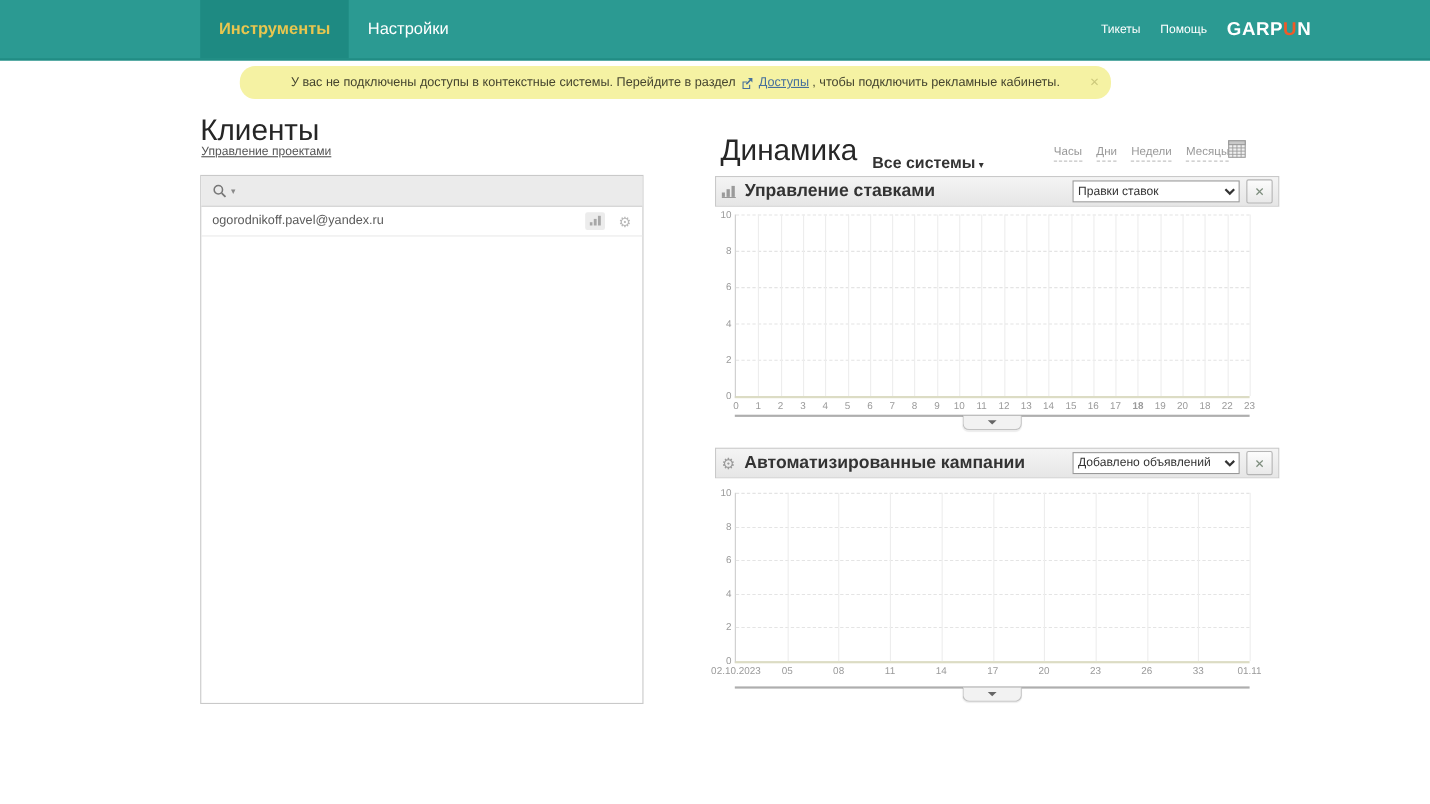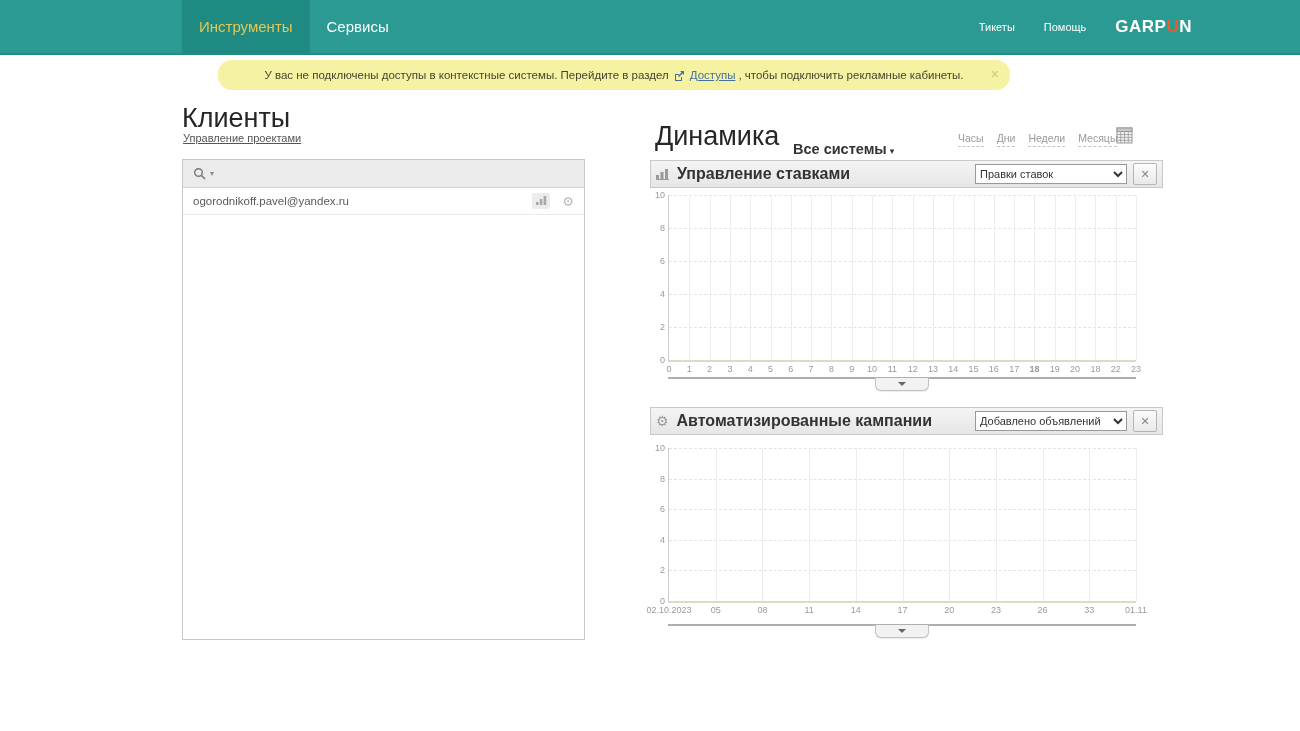--- a/index.html
+++ b/index.html
@@ -3,22 +3,22 @@
 <meta charset="utf-8">
 <style>
   html,body{margin:0;padding:0;background:#fff;}
   #app{position:relative;width:1300px;height:731px;background:#fff;overflow:hidden;
        font-family:"Liberation Sans","DejaVu Sans",sans-serif;}
 
   
   .nav{position:absolute;top:0;left:0;right:0;height:53px;background:#2b9a92;border-bottom:2px solid #218c84;}
   .nav-tabs{position:absolute;left:182px;top:0;bottom:0;display:flex;}
   .nav-tab{display:flex;align-items:center;padding:0 17px;font-size:15px;color:#fff;cursor:pointer;}
-  .nav-tab.active{background:#1e8a82;color:#e8c64f;font-weight:normal;}
-  .nav-right{position:absolute;right:108px;top:0;height:53px;display:flex;align-items:center;gap:29px;}
+  .nav-tab.active{background:#1e8a82;color:#e8c64f;font-weight:bold;}
+  .nav-right{position:absolute;right:108px;top:0;height:53px;display:flex;align-items:center;gap:18px;}
   .nav-link{font-size:11px;color:#fff;cursor:pointer;}
   .logo{font-size:17px;font-weight:800;color:#fff;letter-spacing:.5px;cursor:pointer;}
   .logo .accent{color:#f05a28;}
 
   
   .banner{position:absolute;left:218px;top:60px;width:792px;height:30px;background:#f5f2a3;border-radius:14px;
           display:flex;align-items:center;justify-content:center;font-size:11.5px;color:#45452f;}
   .banner .lnk{color:#46709c;text-decoration:underline;cursor:pointer;margin:0 3px;}
   .banner .ext{margin:0 2px 0 5px;}
   .banner-close{position:absolute;right:11px;top:7px;font-size:14px;color:#cdc97c;cursor:pointer;line-height:1;}
@@ -71,21 +71,21 @@
   .tri-down{width:0;height:0;border-left:4px solid transparent;border-right:4px solid transparent;border-top:4px solid #666;}
 </style>
 </head>
 <body>
 
 <div id="app">
 
   <div class="nav">
     <div class="nav-tabs">
       <div class="nav-tab active">Инструменты</div>
-      <div class="nav-tab">Сервисы</div>
+      <div class="nav-tab">Настройки</div>
     </div>
     <div class="nav-right">
       <span class="nav-link">Тикеты</span>
       <span class="nav-link">Помощь</span>
       <span class="logo"><span>GARP</span><span class="accent">U</span><span>N</span></span>
     </div>
   </div>
 
   <div class="banner">
     <span>У вас не подключены доступы в контекстные системы. Перейдите в раздел</span>

